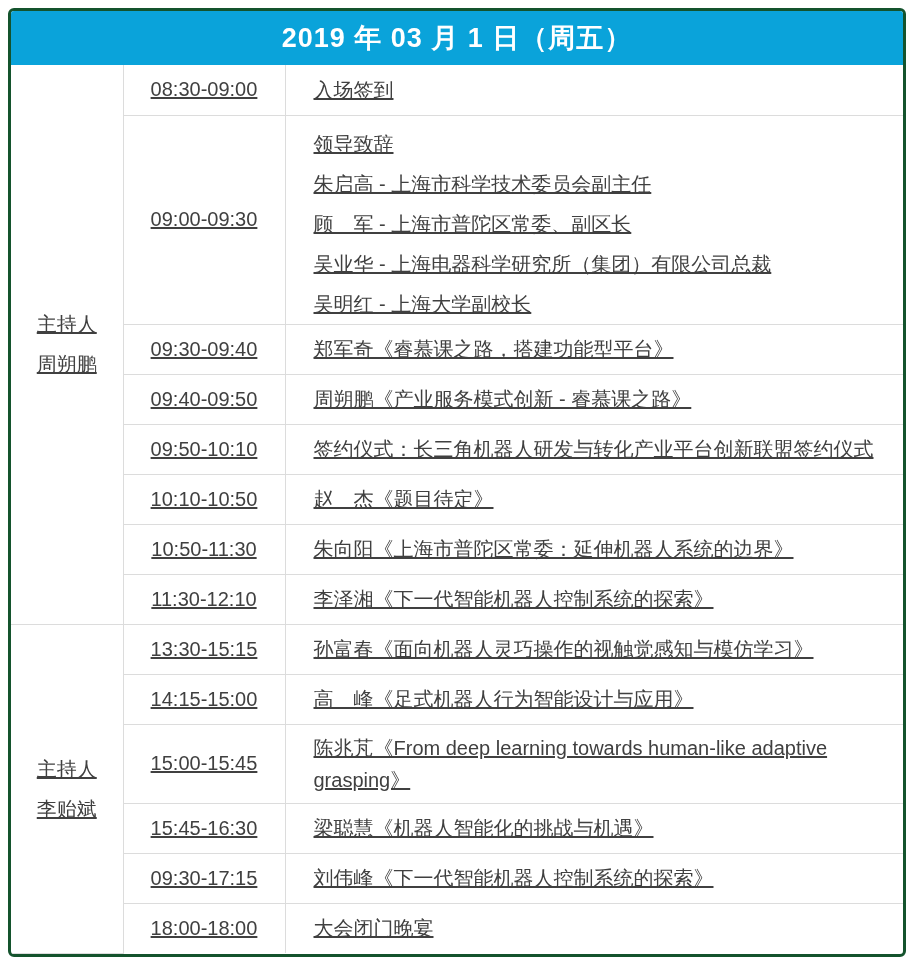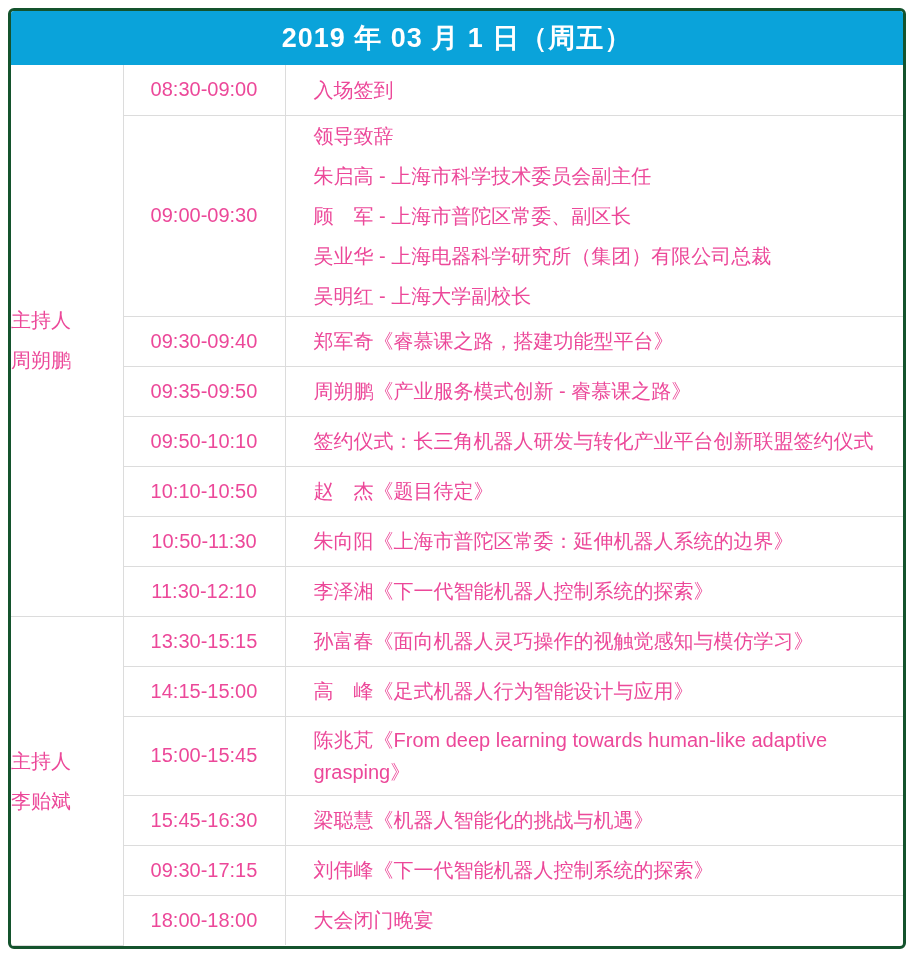--- a/index.html
+++ b/index.html
@@ -26,45 +26,46 @@
     text-align: center;
     letter-spacing: 1px;
   }
   table.schedule {
     width: 100%;
     border-collapse: collapse;
     table-layout: fixed;
   }
   td {
     border: 1px solid #dcdcdc;
-    color: #ec4899;
+    color: #404040;
     font-size: 20px;
+    text-decoration: underline;
   }
   tbody tr { height: 50px; }
   tbody tr:first-child td { border-top: none; }
   tbody tr:last-child td { border-bottom: none; }
   .host-cell {
     border-left: none;
-    text-align: left;
+    text-align: center;
     vertical-align: middle;
   }
   .host-line { line-height: 40px; }
   .time-cell {
     text-align: center;
     vertical-align: middle;
     white-space: nowrap;
   }
   .content-cell {
     border-right: none;
     vertical-align: middle;
     padding: 7px 24px 7px 28px;
     margin-left: 28px;
   }
   .content-line { line-height: 32px; }
-  .content-cell.spread { padding-top: 0; padding-bottom: 0; }
+  .content-cell.spread { padding-top: 8px; padding-bottom: 0; }
   .spread .content-line { line-height: 40px; }
 </style>
 </head>
 <body>
 
 <div class="wrap">
   <div class="date-header">2019 年 03 月 1 日（周五）</div>
   <table class="schedule">
     <colgroup>
       <col style="width:112px">
@@ -92,21 +93,21 @@
             <div class="content-line">吴明红 - 上海大学副校长</div>
           </td>
         </tr>
         <tr>
           <td class="time-cell">09:30-09:40</td>
           <td class="content-cell">
             <div class="content-line">郑军奇《睿慕课之路，搭建功能型平台》</div>
           </td>
         </tr>
         <tr>
-          <td class="time-cell">09:35-09:50</td>
+          <td class="time-cell">09:40-09:50</td>
           <td class="content-cell">
             <div class="content-line">周朔鹏《产业服务模式创新 - 睿慕课之路》</div>
           </td>
         </tr>
         <tr>
           <td class="time-cell">09:50-10:10</td>
           <td class="content-cell">
             <div class="content-line">签约仪式：长三角机器人研发与转化产业平台创新联盟签约仪式</div>
           </td>
         </tr>

